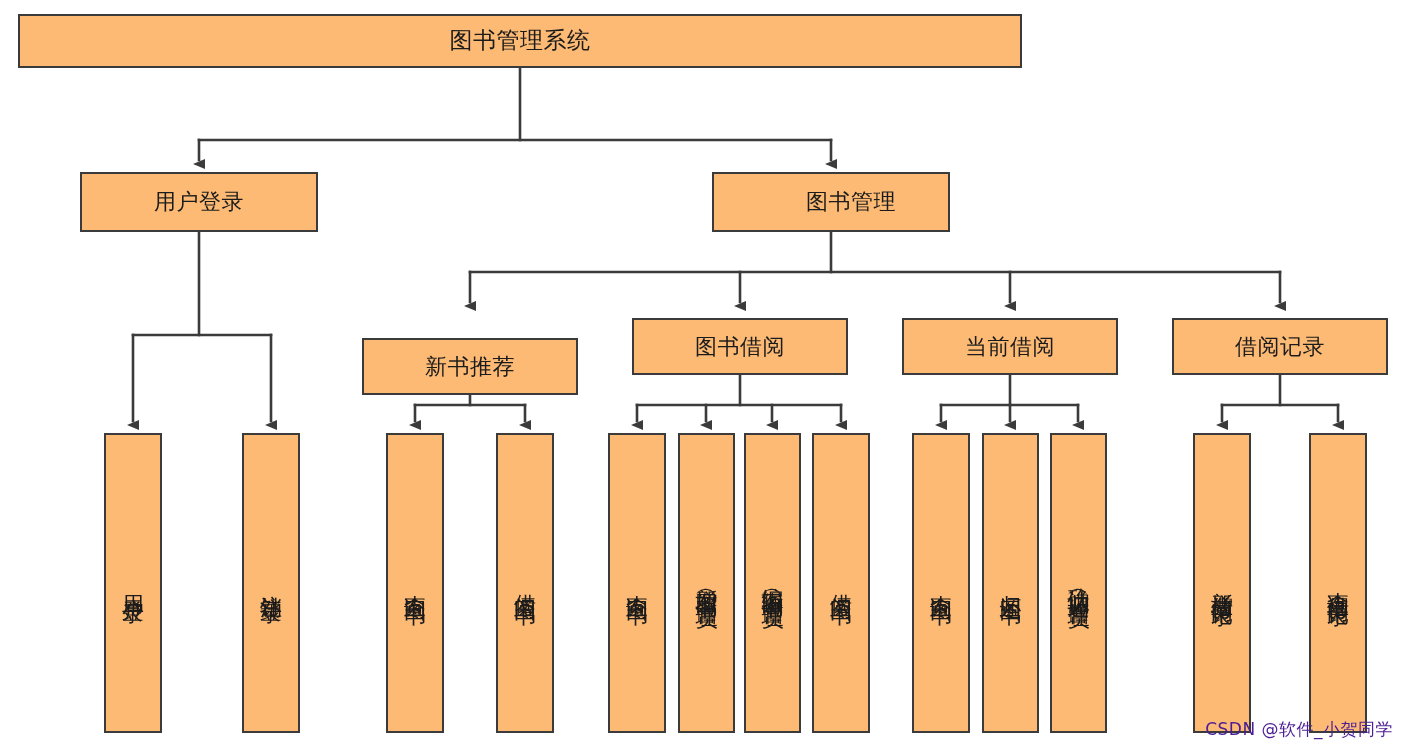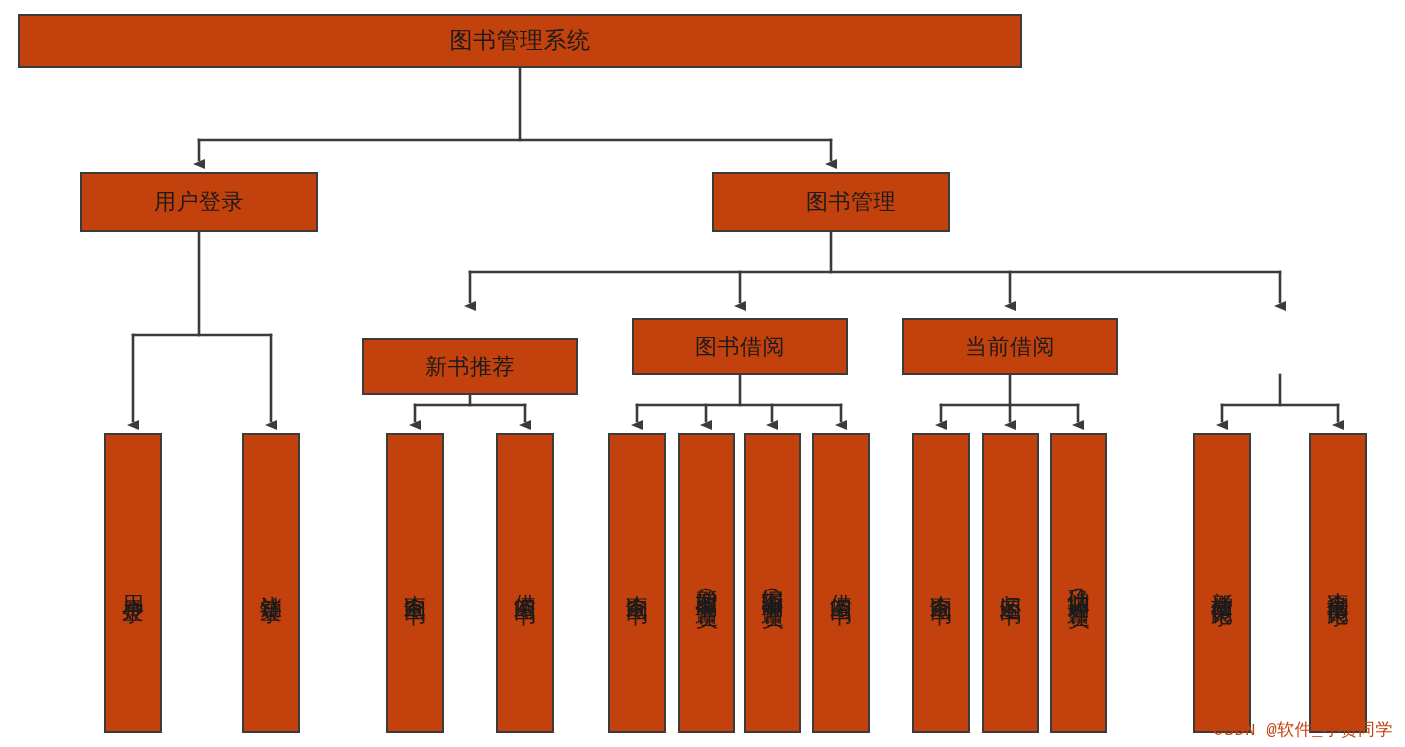--- a/index.html
+++ b/index.html
@@ -9,21 +9,21 @@
     background:#ffffff;
     font-family:"DejaVu Sans","Liberation Sans",sans-serif;
     overflow:hidden;
   }
   #canvas{position:relative;width:1405px;height:747px;}
   svg#wires{position:absolute;left:0;top:0;width:1405px;height:747px;}
 
   .node{
     position:absolute;
     box-sizing:border-box;
-    background:#c2410c;
+    background:#fdba74;
     border:2px solid #3b3b3b;
     display:flex;
     align-items:center;
     justify-content:center;
     color:#1b1b1b;
   }
   .node .label{
     display:block;
     text-align:center;
     line-height:1.18;
@@ -46,27 +46,26 @@
     line-height:1;
   }
   .v-node{
     align-items:center;
     justify-content:center;
     padding:6px 0;
   }
 
   .watermark{
     position:absolute;
-    color:#c2410c;
+    color:#4c1d95;
     font-size:17px;
     letter-spacing:0.5px;
     white-space:nowrap;
     user-select:none;
     pointer-events:none;
-    font-family:Liberation Mono, monospace;
   }
 </style>
 </head>
 <body>
 
 <div id="canvas">
 
   <svg id="wires" viewBox="0 0 1405 747">
     <defs>
       <marker id="arw" markerWidth="10" markerHeight="12" refX="1" refY="6" orient="auto" markerUnits="userSpaceOnUse">
@@ -130,20 +129,23 @@
 
   <div class="node h-node" style="left:362px;top:318px;width:216px;height:57px;margin-top:20px;">
     <span class="label">新书推荐</span>
   </div>
   <div class="node h-node" style="left:902px;top:318px;width:216px;height:57px;">
     <span class="label">当前借阅</span>
   </div>
   <div class="node h-node" style="left:632px;top:318px;width:216px;height:57px;">
     <span class="label">图书借阅</span>
   </div>
+  <div class="node h-node" style="left:1172px;top:318px;width:216px;height:57px;">
+    <span class="label">借阅记录</span>
+  </div>
 
   <div class="node v-node" style="left:104px;top:433px;width:58px;height:300px;">
     <span class="label">用户登录</span>
   </div>
   <div class="node v-node" style="left:242px;top:433px;width:58px;height:300px;">
     <span class="label">注销登录</span>
   </div>
 
   <div class="node v-node" style="left:386px;top:433px;width:58px;height:300px;">
     <span class="label">查询图书</span>

